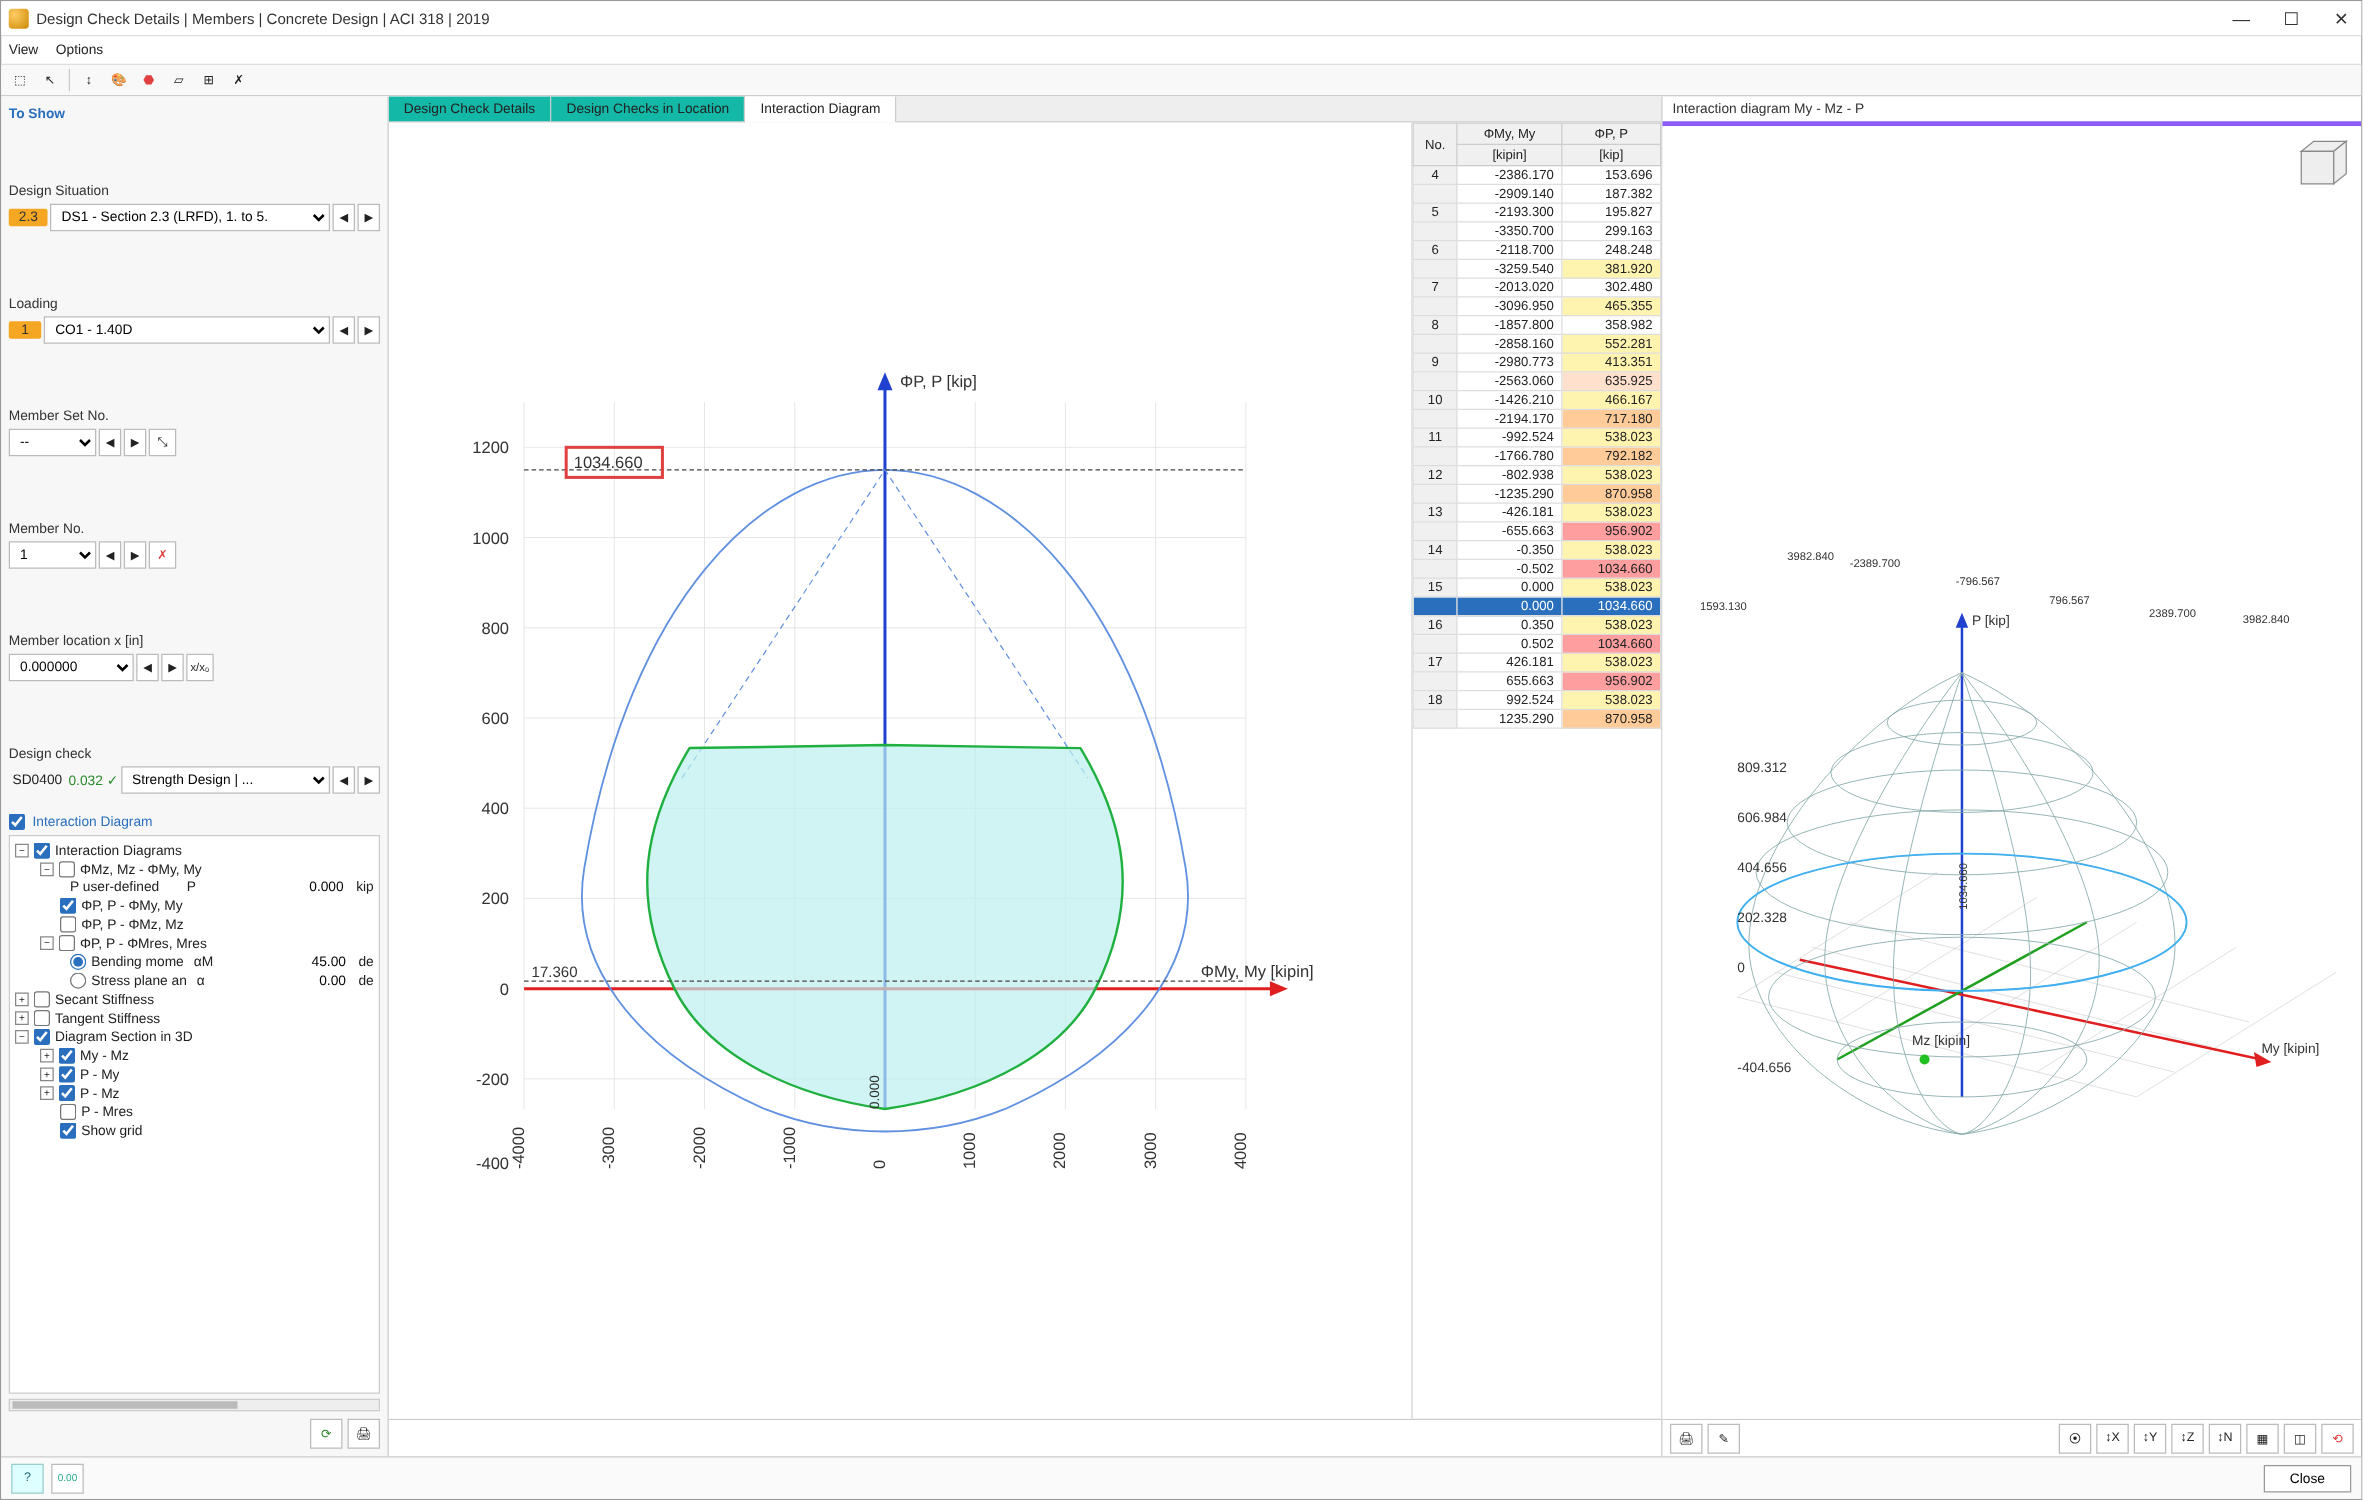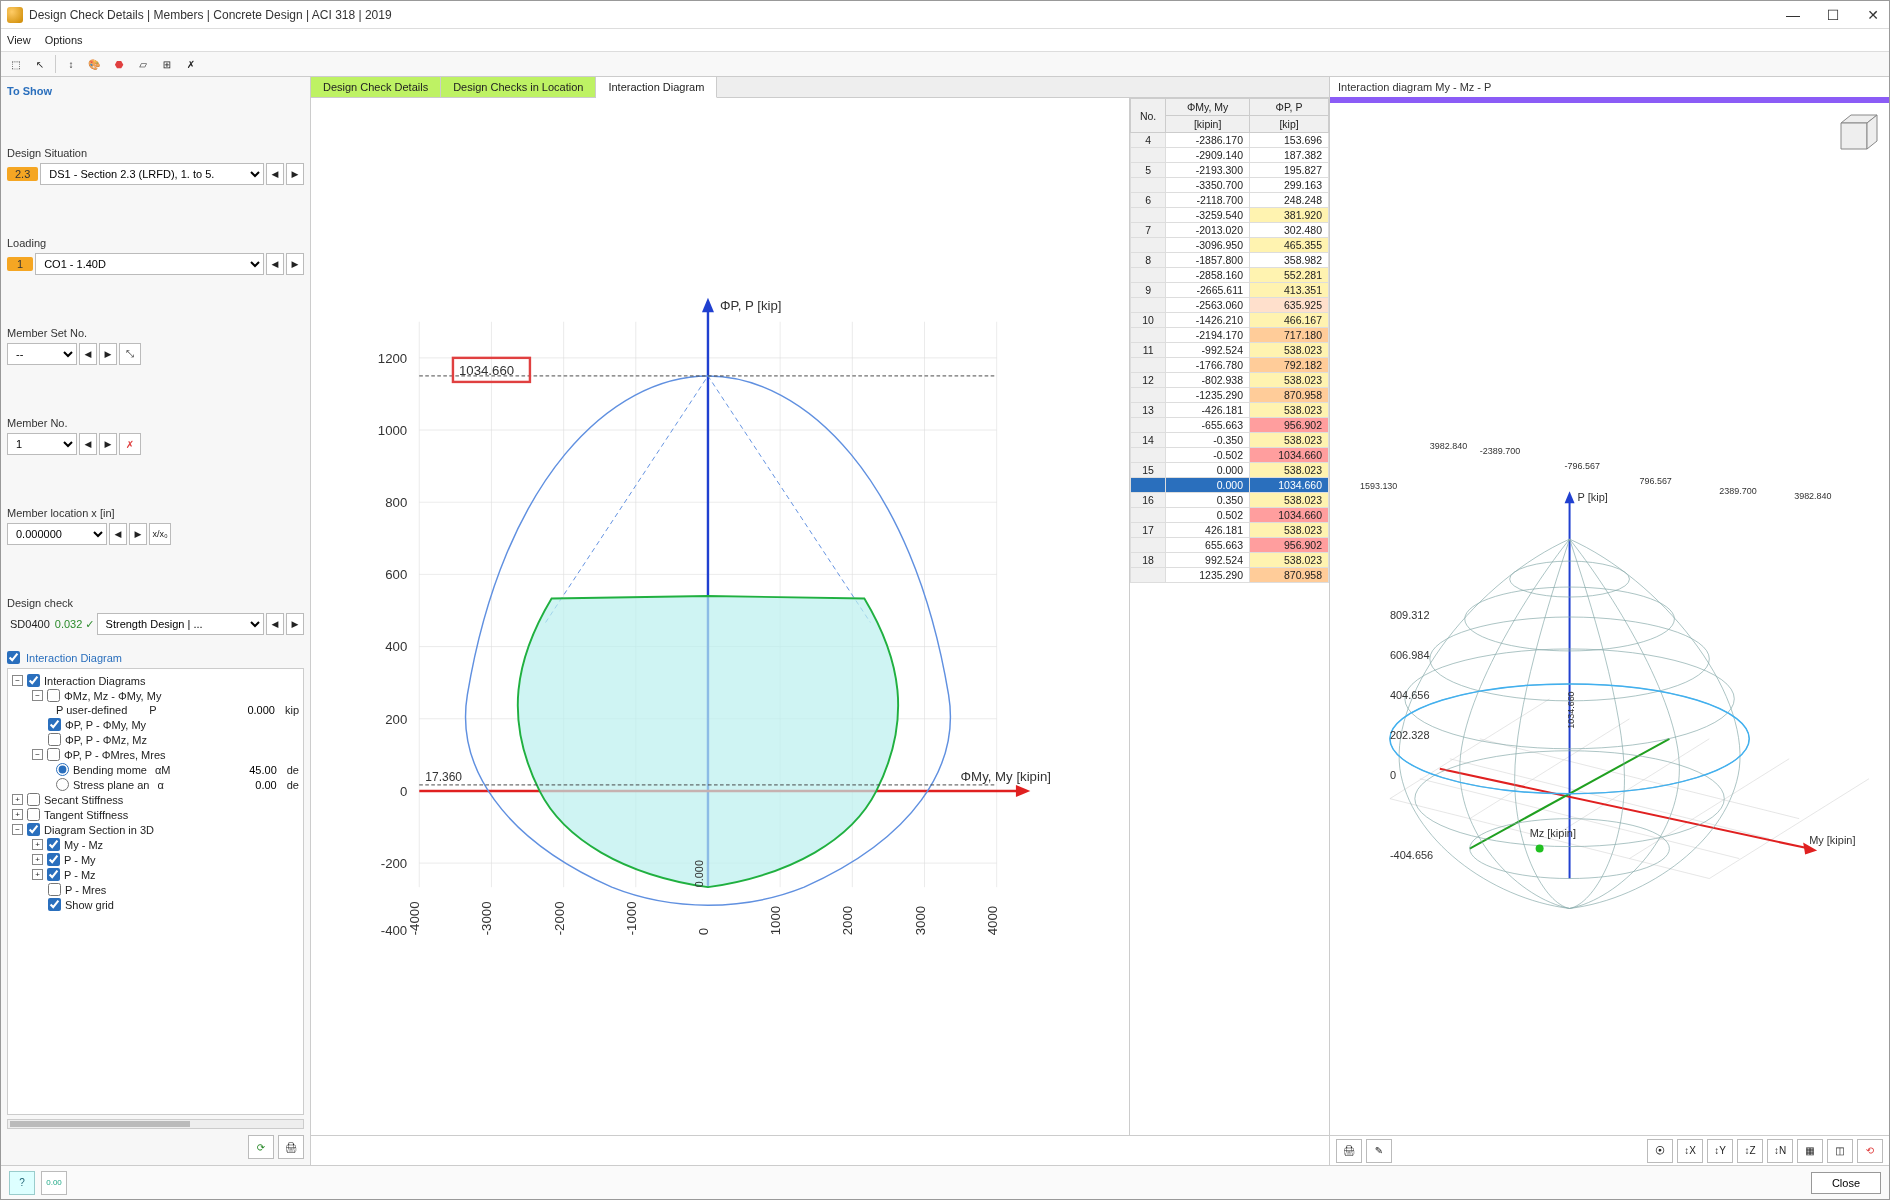--- a/index.html
+++ b/index.html
@@ -47,21 +47,21 @@
 .tree input[type=checkbox] { accent-color: #2a6fbd; }
 .tree input[type=radio] { accent-color: #2a6fbd; }
 .tree .vfield { width: 48px; text-align: right; border: none; font-size: 11px; margin-left: auto; }
 
 .leftfooter { display: flex; justify-content: flex-end; gap: 4px; margin-top: 6px; }
 .ftbtn { width: 26px; height: 24px; border: 1px solid #bbb; background: #fff; display: flex; align-items: center; justify-content: center; }
 
 
 .centerpanel { flex: 1; display: flex; flex-direction: column; overflow: hidden; }
 .tabs { display: flex; background: #eee; border-bottom: 1px solid #ccc; }
-.tab { padding: 4px 12px; font-size: 11px; border-right: 1px solid #ccc; background: #bef264; }
+.tab { padding: 4px 12px; font-size: 11px; border-right: 1px solid #ccc; background: #14b8a6; }
 .tab.active { background: #fff; border-bottom: 1px solid #fff; margin-bottom: -1px; }
 .subtitle { padding: 4px 8px; font-size: 11px; color: #333; }
 
 .chartarea { flex: 1; display: flex; overflow: hidden; }
 .chart2d { flex: 1; position: relative; background: #fff; }
 .datatable { width: 200px; border-left: 1px solid #ccc; overflow-y: auto; }
 table { border-collapse: collapse; width: 100%; font-size: 10.5px; }
 th { background: #f0f0f0; border: 1px solid #ccc; padding: 2px 4px; font-weight: normal; text-align: center; }
 td { border: 1px solid #ddd; padding: 1px 6px; text-align: right; }
 td.no { text-align: center; background: #f0f0f0; }
@@ -69,21 +69,21 @@
 .hl-orange { background: #ffcc99; }
 .hl-red { background: #ff9e9e; }
 .hl-peach { background: #ffe0cc; }
 tr.selected td { background: #2a6fbd; color: #fff; }
 tr.selected td.hl-red { background: #2a6fbd; }
 
 .centerfooter { height: 30px; border-top: 1px solid #ccc; display: flex; align-items: center; justify-content: flex-start; padding: 0 6px; gap: 4px; }
 
 
 .rightpanel { width: 560px; border-left: 1px solid #ccc; display: flex; flex-direction: column; }
-.rightpanel .subtitle { border-bottom: 6px solid #8b5cf6; }
+.rightpanel .subtitle { border-bottom: 4px solid #8b5cf6; }
 .chart3d { flex: 1; position: relative; background: #fff; overflow: hidden; }
 .rightfooter { height: 30px; border-top: 1px solid #ccc; display: flex; align-items: center; padding: 0 6px; gap: 4px; }
 .rightfooter .spacer { flex: 1; }
 
 
 .statusbar { height: 34px; border-top: 1px solid #ccc; display: flex; align-items: center; padding: 0 8px; background: #fafafa; }
 .statusbar .statusicons { display: flex; gap: 6px; }
 .statusbar .spacer { flex: 1; }
 .closebtn { padding: 4px 20px; border: 1px solid #999; background: #fff; font-size: 11px; }
 
@@ -445,21 +445,21 @@
                   <td>-1857.800</td>
                   <td>358.982</td>
                 </tr>
                 <tr>
                   <td class="no"></td>
                   <td>-2858.160</td>
                   <td class="hl-yellow">552.281</td>
                 </tr>
                 <tr>
                   <td class="no">9</td>
-                  <td>-2665.611</td>
+                  <td>-2980.773</td>
                   <td class="hl-yellow">413.351</td>
                 </tr>
                 <tr>
                   <td class="no"></td>
                   <td>-2563.060</td>
                   <td class="hl-peach">635.925</td>
                 </tr>
                 <tr>
                   <td class="no">10</td>
                   <td>-1426.210</td>

